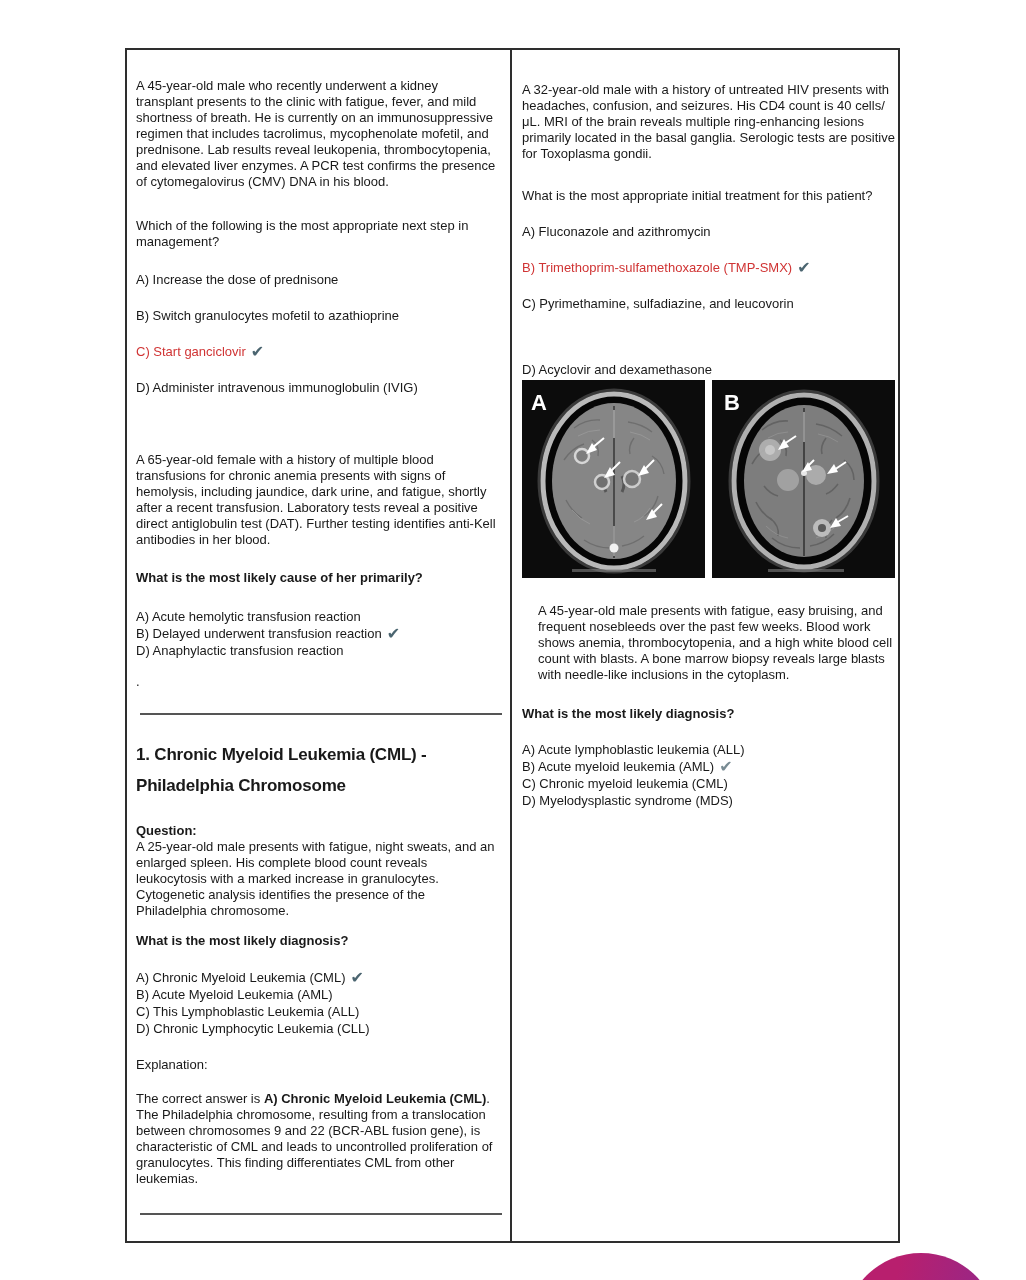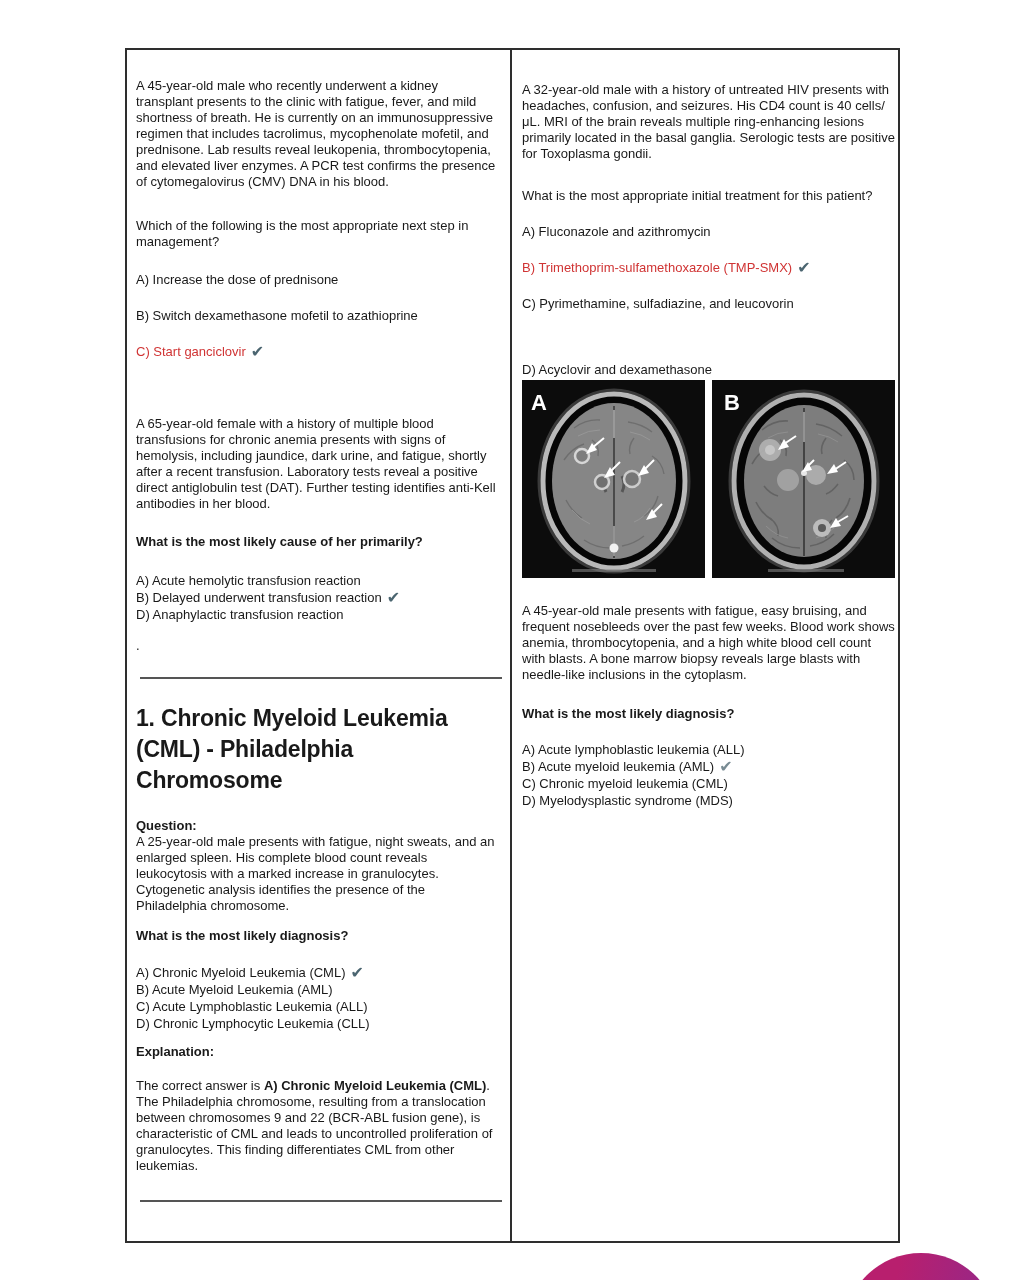--- a/index.html
+++ b/index.html
@@ -29,60 +29,63 @@
   .optgroup{margin-top:22px;}
   .optgroup .opt{line-height:17px;}
   .red{color:var(--red);}
   .check{color:var(--check);font-weight:bold;font-size:16px;margin-left:5px;vertical-align:-1px;}
   .check-light{opacity:.75;}
   .q2-block{margin-top:56px;}
   .l-q2-prompt{margin-top:22px;}
   .stray{margin-top:15px;}
   .rule{height:2px;background:var(--rule);border:0;width:362px;margin:23px 0 0 4px;}
   .rule-bottom{margin-top:26px;}
-  .heading{font-weight:bold;font-size:23px;line-height:31px;margin-top:24px;letter-spacing:-0.2px;}
+  .heading{font-weight:bold;font-size:17px;line-height:31px;margin-top:24px;letter-spacing:-0.2px;}
   .qlabel{font-weight:bold;margin-top:22px;}
   .qtext{margin-top:0;}
   .sec-prompt{margin-top:14px;font-weight:bold;}
   .sec-options{margin-top:20px;}
-  .explabel{font-weight:bold;margin-top:12px;}
+  .explabel{font-weight:normal;margin-top:20px;}
   .exptext{margin-top:18px;}
   .exptext b{font-weight:bold;}
   .r-prompt{margin-top:26px;}
   .r-optA{margin-top:20px;}
   .r-optB{margin-top:20px;}
   .r-optC{margin-top:20px;}
   .r-optD{margin-top:50px;}
   .mri-row{margin-top:2px;display:flex;gap:7px;}
   .mri-panel{display:block;}
-  .r-stem2{margin-top:25px;}
+  .r-stem2{margin-top:25px;margin-left:16px;}
   .r-prompt2{margin-top:23px;font-weight:bold;}
   .r-optgroup2{margin-top:19px;}
   .fab{
     position:absolute;left:844px;top:1253px;width:154px;height:154px;border-radius:50%;
     background:linear-gradient(105deg,var(--fab1) 30%,var(--fab2) 85%);cursor:pointer;
   }
 </style>
 </head>
 <body>
 
 <div class="doc">
 
   <div class="col col-left">
     <p class="stem">A 45-year-old male who recently underwent a kidney transplant presents to the clinic with fatigue, fever, and mild shortness of breath. He is currently on an immunosuppressive regimen that includes tacrolimus, mycophenolate mofetil, and prednisone. Lab results reveal leukopenia, thrombocytopenia, and elevated liver enzymes. A PCR test confirms the presence of cytomegalovirus (CMV) DNA in his blood.</p>
     <p class="prompt">Which of the following is the most appropriate next step in management?</p>
 
     <div class="opt opt-spaced opt-first">
       <span>A) Increase the dose of prednisone</span>
     </div>
     <div class="opt opt-spaced">
-      <span>B) Switch dexamethasone mofetil to azathioprine</span>
+      <span>B) Switch granulocytes mofetil to azathioprine</span>
     </div>
     <div class="opt opt-spaced">
       <span class="red">C) Start ganciclovir</span><span class="check">✔</span>
+    </div>
+    <div class="opt opt-spaced">
+      <span>D) Administer intravenous immunoglobulin (IVIG)</span>
     </div>
 
     <div class="q2-block">
       <p class="stem">A 65-year-old female with a history of multiple blood transfusions for chronic anemia presents with signs of hemolysis, including jaundice, dark urine, and fatigue, shortly after a recent transfusion. Laboratory tests reveal a positive direct antiglobulin test (DAT). Further testing identifies anti-Kell antibodies in her blood.</p>
       <p class="l-q2-prompt prompt-bold">What is the most likely cause of her primarily?</p>
       <div class="optgroup">
         <div class="opt"><span>A) Acute hemolytic transfusion reaction</span></div>
         <div class="opt"><span>B) Delayed underwent transfusion reaction</span><span class="check">✔</span></div>
         <div class="opt"><span>D) Anaphylactic transfusion reaction</span></div>
       </div>
@@ -95,21 +98,21 @@
     <div class="heading">1. Chronic Myeloid Leukemia (CML) - Philadelphia Chromosome</div>
 
     <div class="qlabel">Question:</div>
     <p class="qtext">A 25-year-old male presents with fatigue, night sweats, and an enlarged spleen. His complete blood count reveals leukocytosis with a marked increase in granulocytes. Cytogenetic analysis identifies the presence of the Philadelphia chromosome.</p>
 
     <p class="sec-prompt">What is the most likely diagnosis?</p>
 
     <div class="optgroup sec-options">
       <div class="opt"><span>A) Chronic Myeloid Leukemia (CML)</span><span class="check">✔</span></div>
       <div class="opt"><span>B) Acute Myeloid Leukemia (AML)</span></div>
-      <div class="opt"><span>C) Acute Lymphoblastic Leukemia (ALL)</span></div>
+      <div class="opt"><span>C) This Lymphoblastic Leukemia (ALL)</span></div>
       <div class="opt"><span>D) Chronic Lymphocytic Leukemia (CLL)</span></div>
     </div>
 
     <div class="explabel">Explanation:</div>
     <p class="exptext"><span>The correct answer is </span><b>A) Chronic Myeloid Leukemia (CML)</b><span>. The Philadelphia chromosome, resulting from a translocation between chromosomes 9 and 22 (BCR-ABL fusion gene), is characteristic of CML and leads to uncontrolled proliferation of granulocytes. This finding differentiates CML from other leukemias.</span></p>
 
     <div class="rule rule-bottom"></div>
   </div>
 
   <div class="col col-right">

